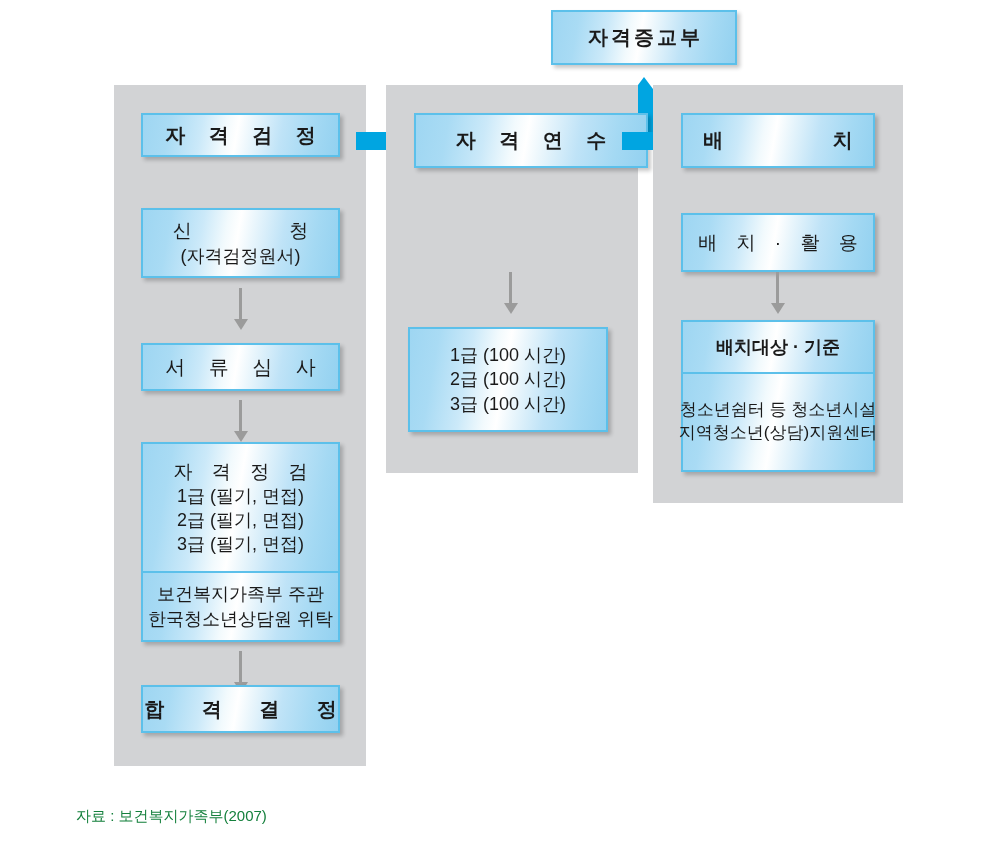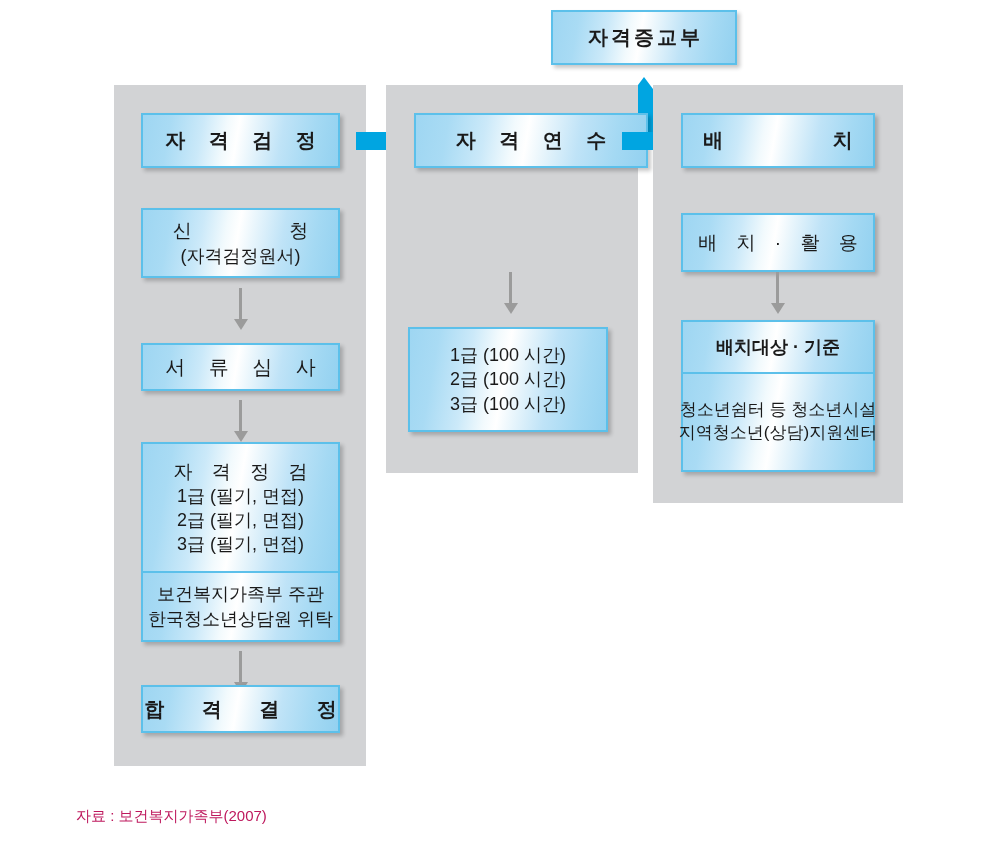--- a/index.html
+++ b/index.html
@@ -187,41 +187,41 @@
     height: 0;
     border-left: 18px solid transparent;
     border-right: 18px solid transparent;
     border-bottom: 24px solid #00a5e1;
   }
 
   
   .caption {
     position: absolute;
     font-size: 15px;
-    color: #be185d;
+    color: #15803d;
     white-space: nowrap;
   }
 </style>
 </head>
 <body>
 
 <div id="canvas">
 
   <div class="box" style="left:551px; top:10px; width:186px; height:55px;">
     <span class="t-line t-head" style="letter-spacing:3px; text-indent:3px;">자격증교부</span>
   </div>
 
   <div class="up-arrow" style="left:626px; top:77px; width:36px; height:60px;">
     <div class="shaft" style="height:44px;"></div>
     <div class="head"></div>
   </div>
 
   <div class="panel" style="left:114px; top:85px; width:252px; height:681px;"></div>
 
-  <div class="box" style="left:141px; top:113px; width:199px; height:55px;">
+  <div class="box" style="left:141px; top:113px; width:199px; height:44px;">
     <span class="t-line t-head">자 격 검 정</span>
   </div>
 
   <div class="box" style="left:141px; top:208px; width:199px; height:70px;">
     <span class="t-line t-sub-sparse">신           청</span>
     <span class="t-line t-sub">(자격검정원서)</span>
   </div>
 
   <div class="v-arrow" style="left:232px; top:288px; height:42px;">
     <div class="shaft" style="height:31px;"></div>

